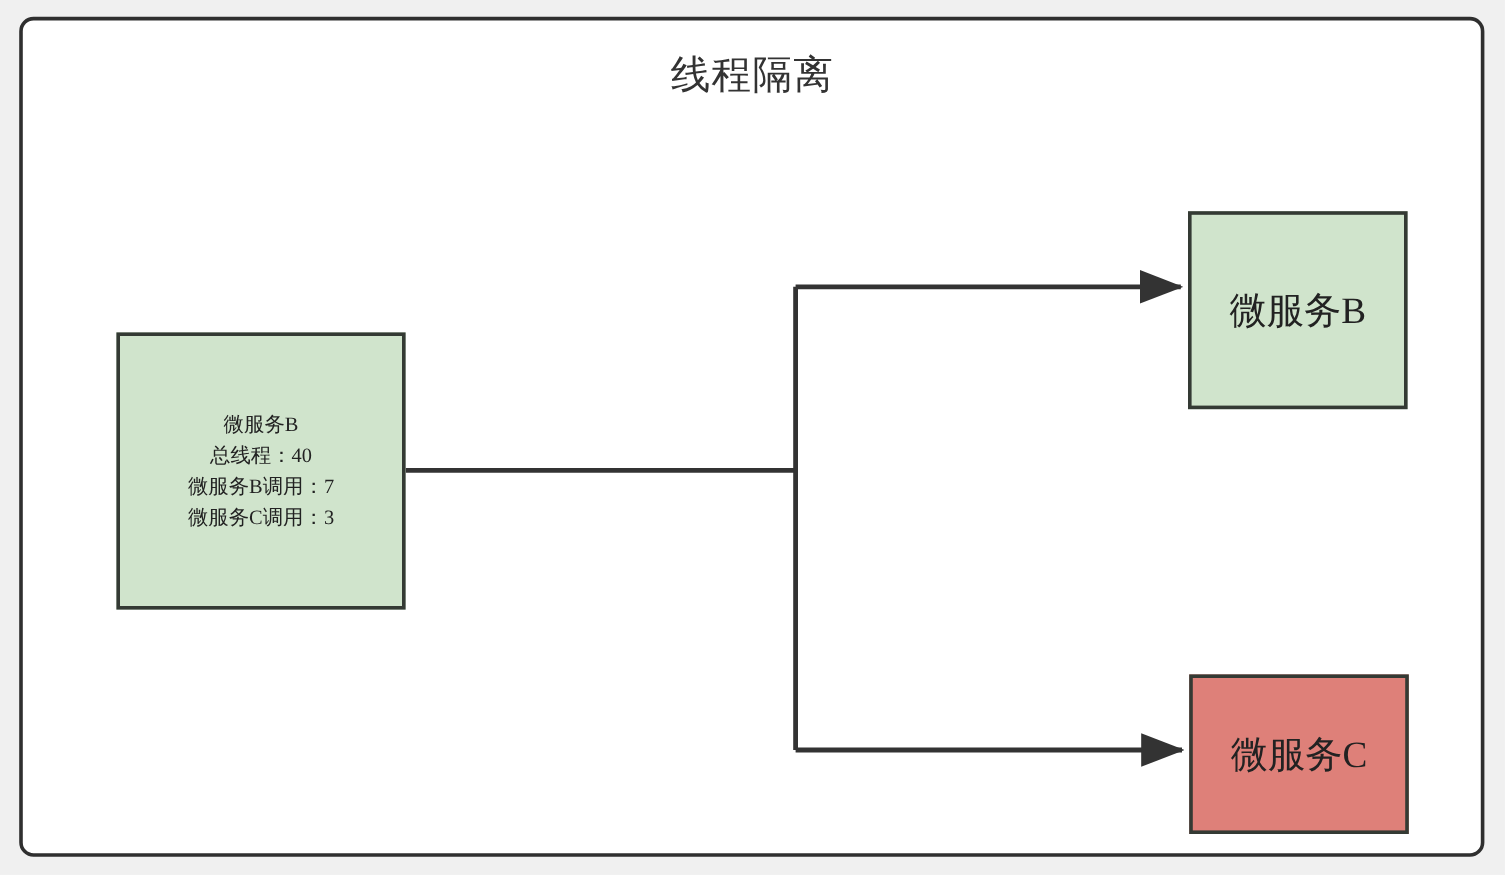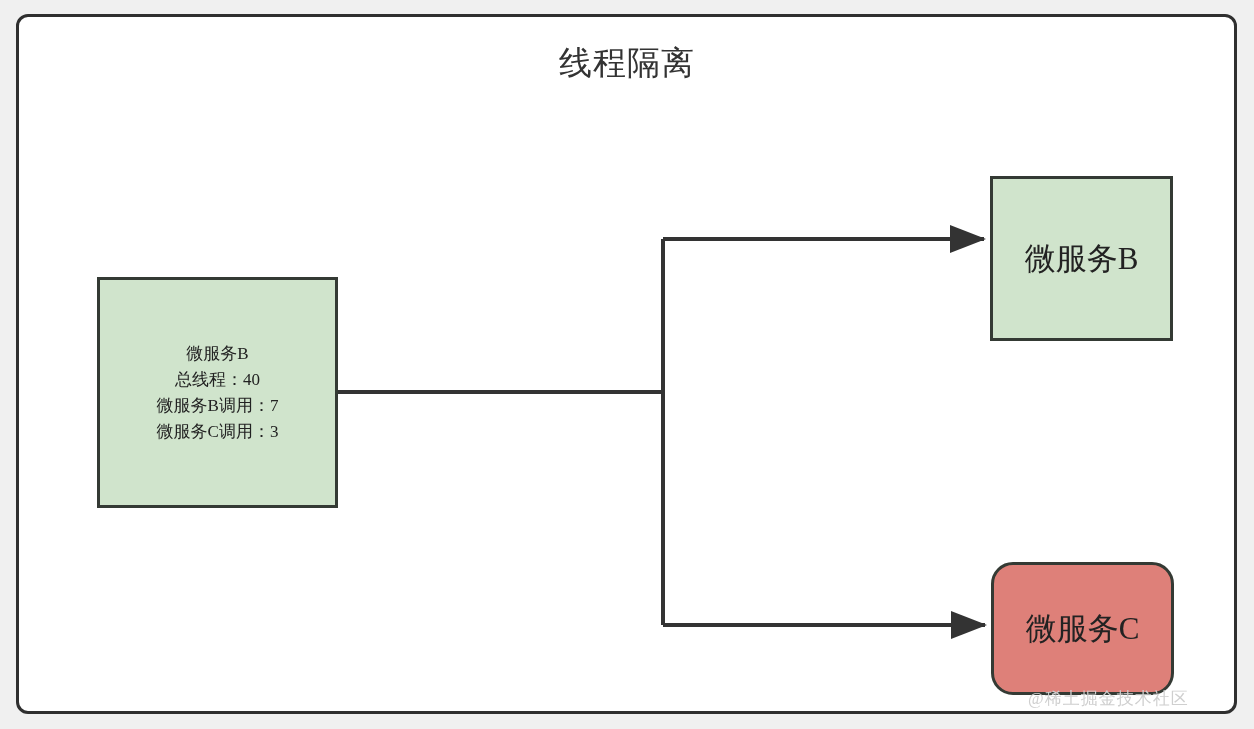--- a/index.html
+++ b/index.html
@@ -57,21 +57,21 @@
     position: absolute;
     box-sizing: border-box;
     border: 3px solid #343a34;
     display: flex;
     flex-direction: column;
     align-items: center;
     justify-content: center;
     color: #222222;
   }
   .node.green { background: #d0e4cc; }
-  .node.red   { background: #de8079; border-radius: 22px; }
+  .node.red   { background: #de8079; }
 
   #node-a {
     left: 97px;
     top: 277px;
     width: 241px;
     height: 231px;
   }
   #node-a .line {
     font-size: 17px;
     line-height: 26px;
@@ -139,15 +139,14 @@
   </div>
 
   <div id="node-b" class="node green">
     <div class="node-label-lg">微服务B</div>
   </div>
 
   <div id="node-c" class="node red">
     <div class="node-label-lg">微服务C</div>
   </div>
 
-  <div id="watermark">@稀土掘金技术社区</div>
 
 </div>
 
 </body></html>

